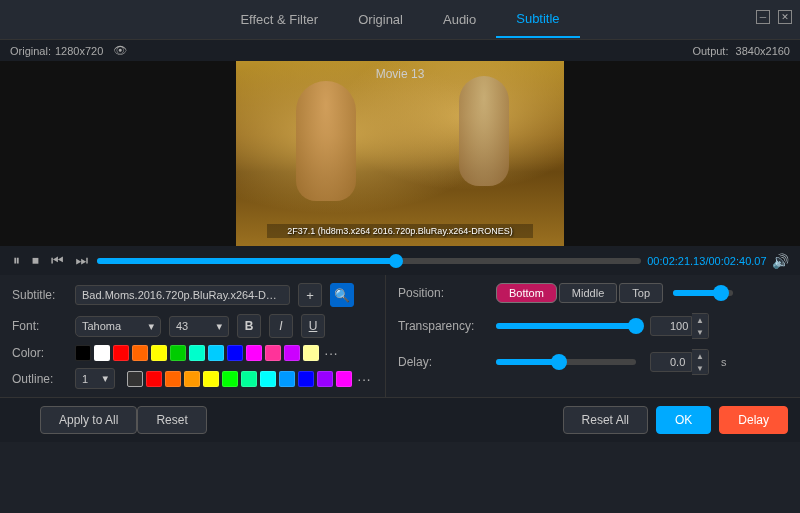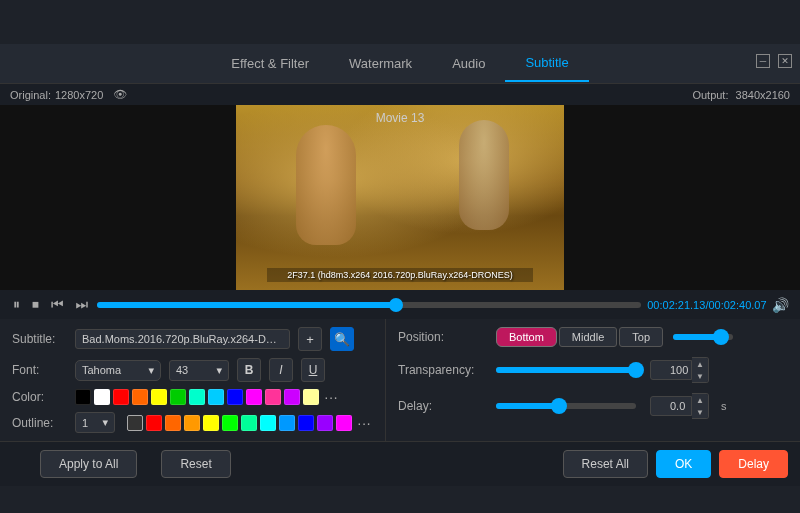--- a/index.html
+++ b/index.html
@@ -17,21 +17,20 @@
     .tab-bar {
       display: flex;
       align-items: center;
       background: #252a33;
       border-bottom: 1px solid #333;
       padding: 0 10px;
       height: 40px;
       justify-content: center;
       gap: 0;
       position: relative;
-      margin-top: 44px;
     }
     .tab-bar::after {
       content: '';
       position: absolute;
       right: 0;
       top: 0;
       display: flex;
       gap: 4px;
       padding: 8px;
     }
@@ -399,21 +398,21 @@
     .bottom-bar {
       display: flex;
       justify-content: space-between;
       align-items: center;
       padding: 8px 12px;
       background: #1a1e25;
       border-top: 1px solid #333;
     }
     .left-btns {
       display: flex;
-      gap: 24px;
+      gap: 0;
       padding-left: 28px;
     }
     .right-btns {
       display: flex;
       gap: 8px;
     }
     .action-btn {
       padding: 6px 18px;
       border-radius: 4px;
       border: 1px solid #555;
@@ -447,21 +446,21 @@
       flex-direction: column;
       gap: 10px;
       border-left: 1px solid #333;
     }
   </style>
 </head>
 <body>
 
 <div class="tab-bar">
   <div class="tab">Effect &amp; Filter</div>
-  <div class="tab">Watermark</div>
+  <div class="tab">Original</div>
   <div class="tab">Audio</div>
   <div class="tab active">Subtitle</div>
   <div class="win-controls">
     <div class="win-ctrl">─</div>
     <div class="win-ctrl">✕</div>
   </div>
 </div>
 
 <div class="video-header">
   <div style="display:flex;align-items:center;gap:4px;">

